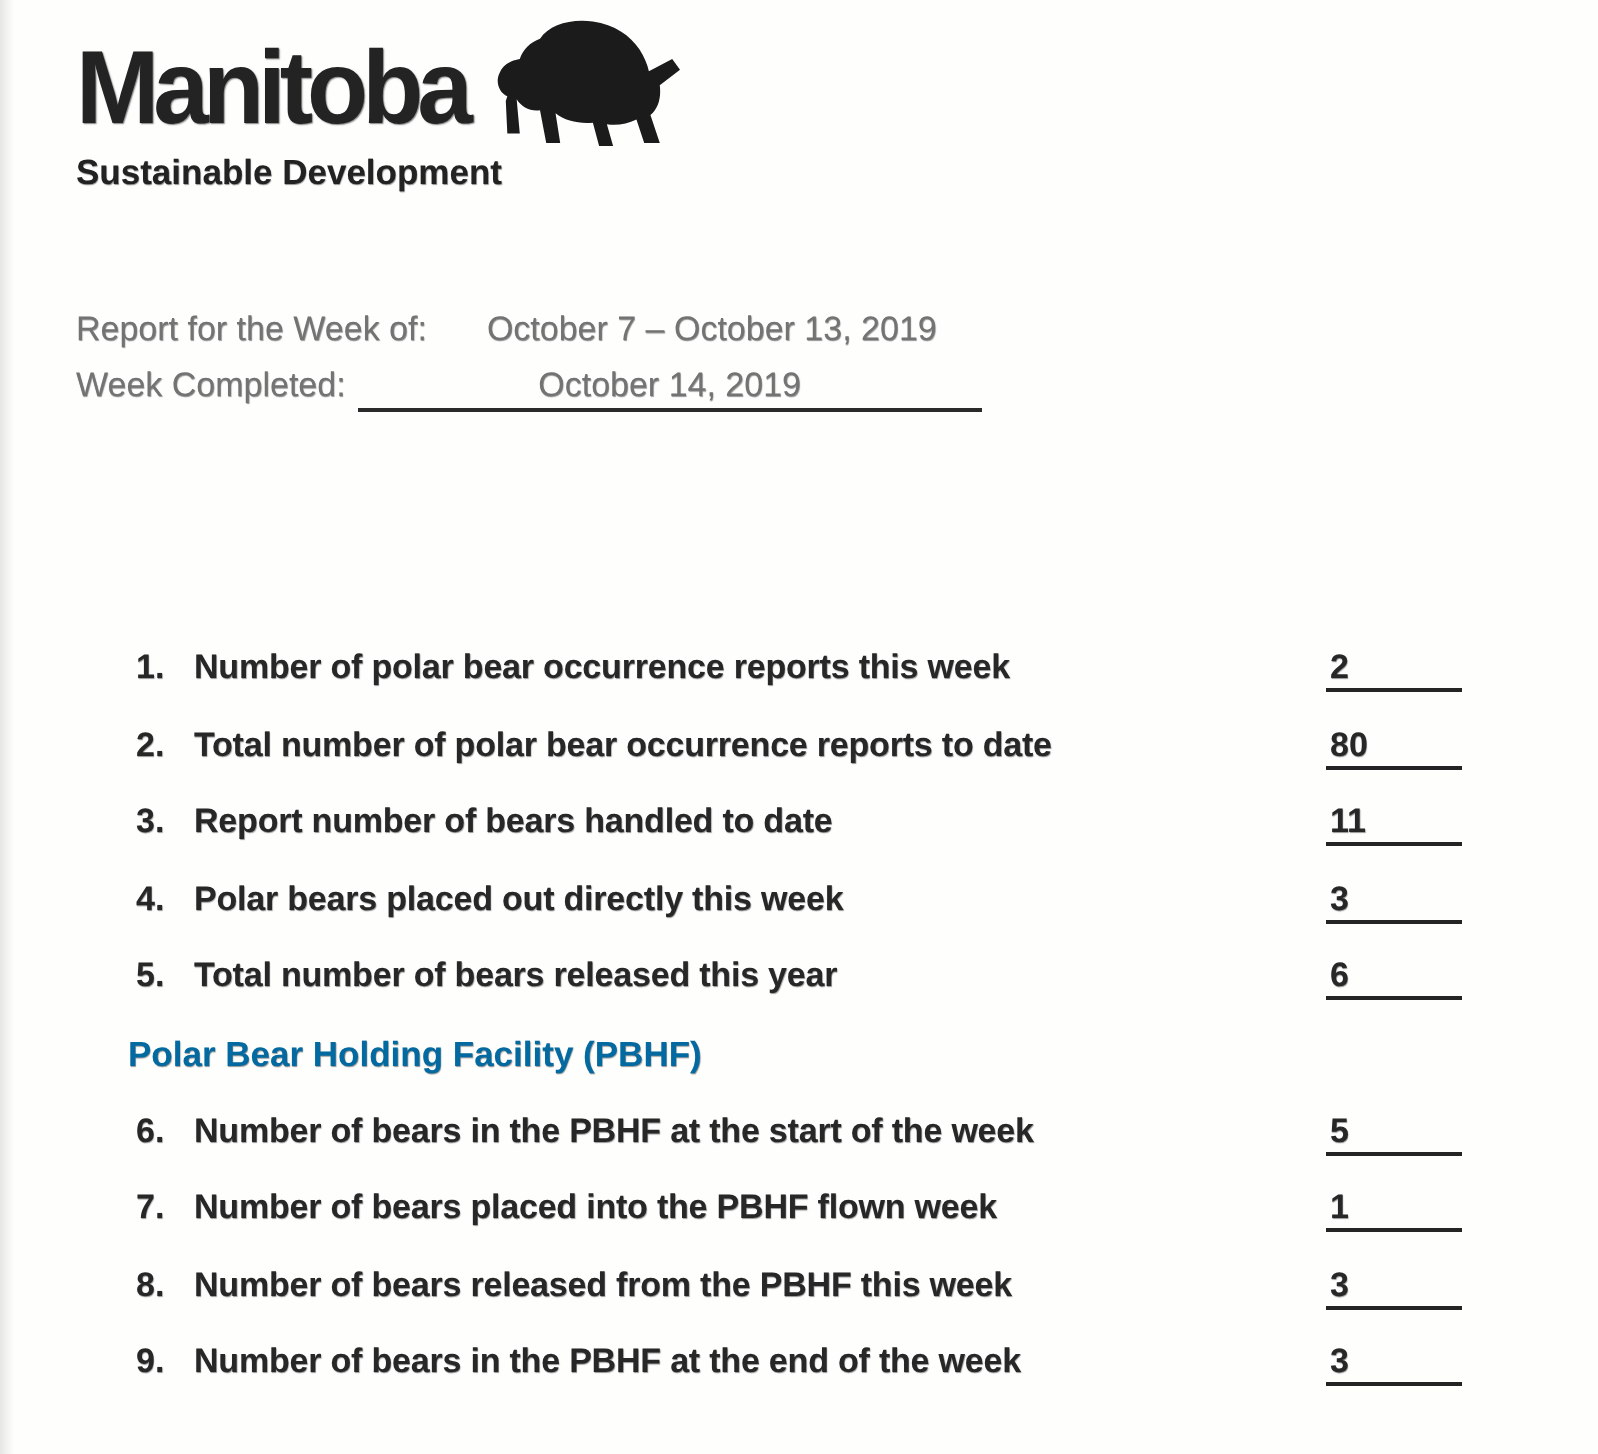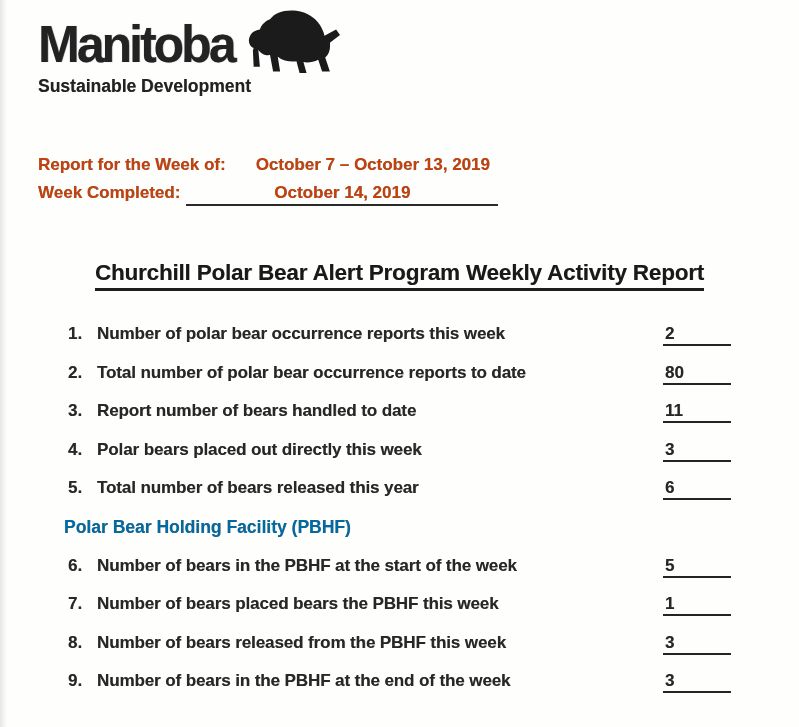--- a/index.html
+++ b/index.html
@@ -32,21 +32,21 @@
     text-shadow:0.5px 0.5px 0.7px rgba(20,20,20,.55);
   }
   .tagline{
     margin-top:8px;font-size:17.5px;font-weight:bold;color:#222;
     letter-spacing:0px;
   }
   .bison{position:absolute;left:243px;top:10px;width:110px;height:70px;}
   .bison svg{width:100%;height:100%;fill:#1b1b1b;}
 
   
-  .meta{position:absolute;left:38px;top:155px;font-size:17px;font-weight:bold;color:#c2410c;}
+  .meta{position:absolute;left:38px;top:155px;font-size:17px;font-weight:normal;color:#737373;}
   .meta-row{display:flex;align-items:baseline;height:27px;}
   .meta-value{margin-left:30px;}
   .fill-line{
     display:inline-block;width:312px;margin-left:6px;
     border-bottom:2.5px solid #2a2a2a;
     text-align:center;line-height:22px;height:22px;
   }
 
   
   .title-wrap{position:absolute;top:260px;left:0;right:0;text-align:center;}
@@ -119,23 +119,20 @@
     <div class="meta-row ink">
       <span>Report for the Week of:</span>
       <span class="meta-value">October 7 – October 13, 2019</span>
     </div>
     <div class="meta-row ink">
       <span>Week Completed:</span>
       <span class="fill-line">October 14, 2019</span>
     </div>
   </div>
 
-  <div class="title-wrap">
-    <span class="title ink">Churchill Polar Bear Alert Program Weekly Activity Report</span>
-  </div>
 
   <div class="list">
     <div>
 
         <div class="row ink">
           <span class="num">1.</span>
           <span class="label">Number of polar bear occurrence reports this week</span>
           <span class="value">2</span>
         </div>
 
@@ -169,21 +166,21 @@
     <div>
 
         <div class="row ink">
           <span class="num">6.</span>
           <span class="label">Number of bears in the PBHF at the start of the week</span>
           <span class="value">5</span>
         </div>
 
         <div class="row ink">
           <span class="num">7.</span>
-          <span class="label">Number of bears placed bears the PBHF this week</span>
+          <span class="label">Number of bears placed into the PBHF flown week</span>
           <span class="value">1</span>
         </div>
 
         <div class="row ink">
           <span class="num">8.</span>
           <span class="label">Number of bears released from the PBHF this week</span>
           <span class="value">3</span>
         </div>
 
         <div class="row ink">

